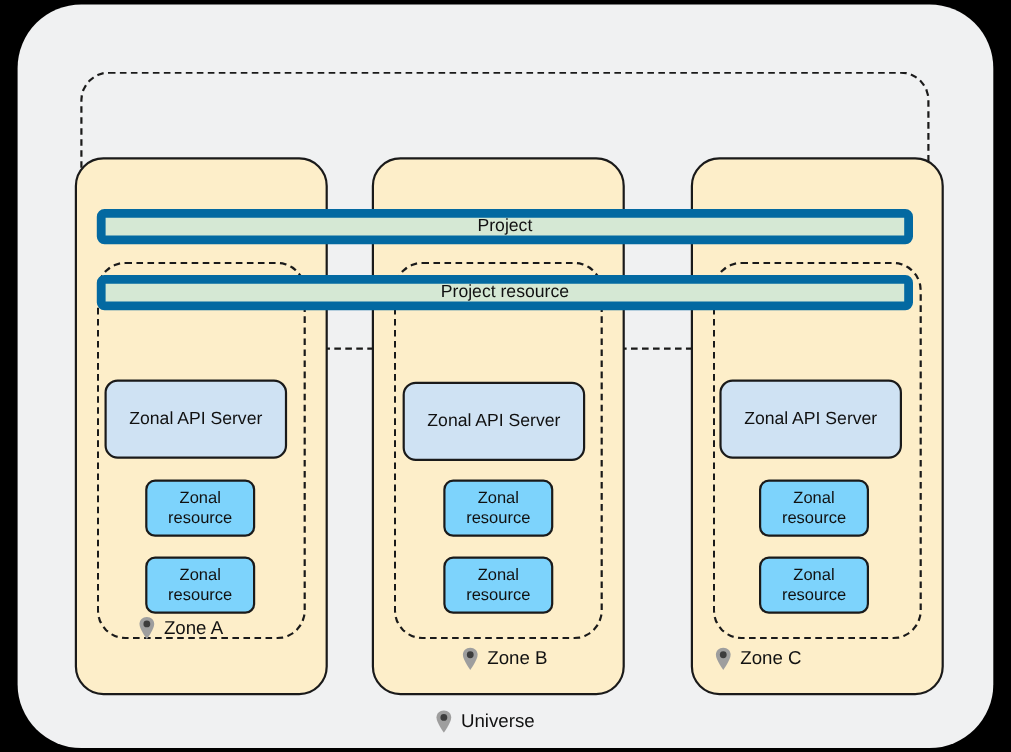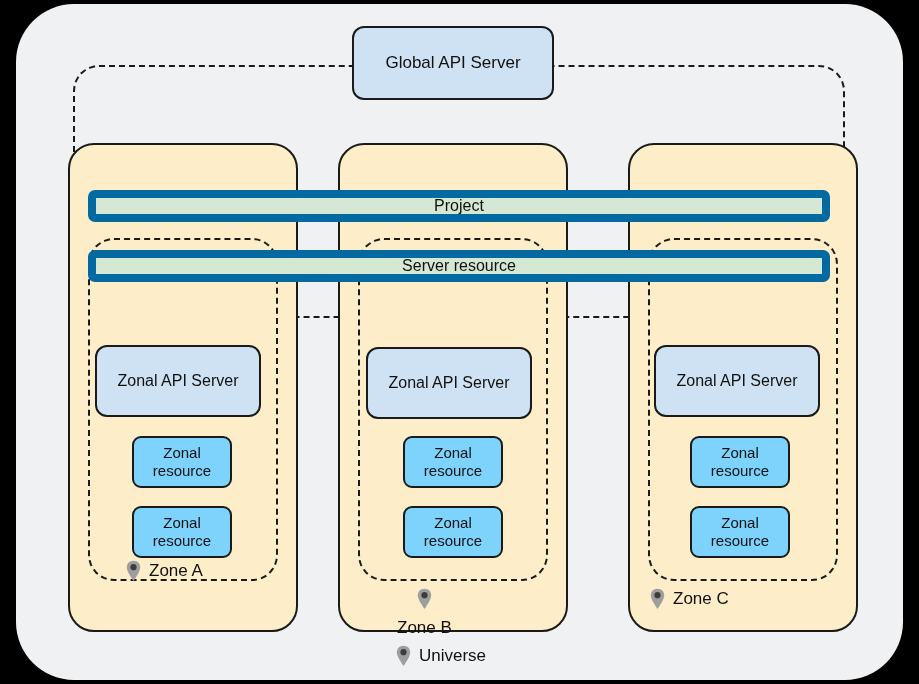--- a/index.html
+++ b/index.html
@@ -159,21 +159,21 @@
   .pin-label {
     position: absolute;
     display: flex;
     align-items: center;
     gap: 8px;
     font-size: 17px;
     color: #111111;
     z-index: 9;
   }
   .zone-label-a { left: 126px; top: 560px; }
-  .zone-label-b { left: 397px; top: 588px; flex-direction: column; }
+  .zone-label-b { left: 420px; top: 588px; }
   .zone-label-c { left: 650px; top: 588px; }
   .universe-label { left: 396px; top: 645px; }
 
   .map-pin {
     display: inline-block;
     width: 15px;
     height: 22px;
     flex: 0 0 auto;
   }
 </style>
@@ -187,24 +187,23 @@
   <div class="zone-column zone-a"></div>
   <div class="zone-column zone-b"></div>
   <div class="zone-column zone-c"></div>
 
   <div class="project-scope"></div>
 
   <div class="zone-inner-dashed zone-inner-a"></div>
   <div class="zone-inner-dashed zone-inner-b"></div>
   <div class="zone-inner-dashed zone-inner-c"></div>
 
-  <div class="node global-api-server">Global API Server</div>
 
   <div class="span-bar bar-project">Project</div>
-  <div class="span-bar bar-global-resource">Server resource</div>
+  <div class="span-bar bar-global-resource">Project resource</div>
 
   <div class="node zonal-api-server zas-a">Zonal API Server</div>
   <div class="node zonal-api-server zas-b">Zonal API Server</div>
   <div class="node zonal-api-server zas-c">Zonal API Server</div>
 
   <div class="node zonal-resource zr-a1">
     <span>Zonal</span>
     <span>resource</span>
   </div>
   <div class="node zonal-resource zr-a2">

